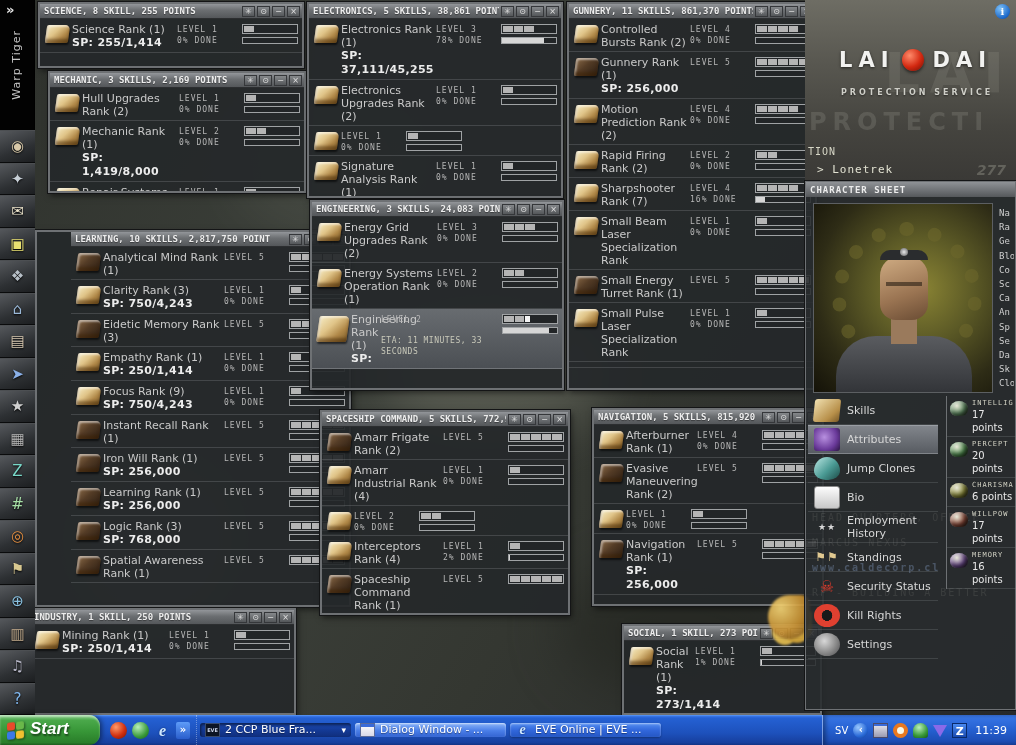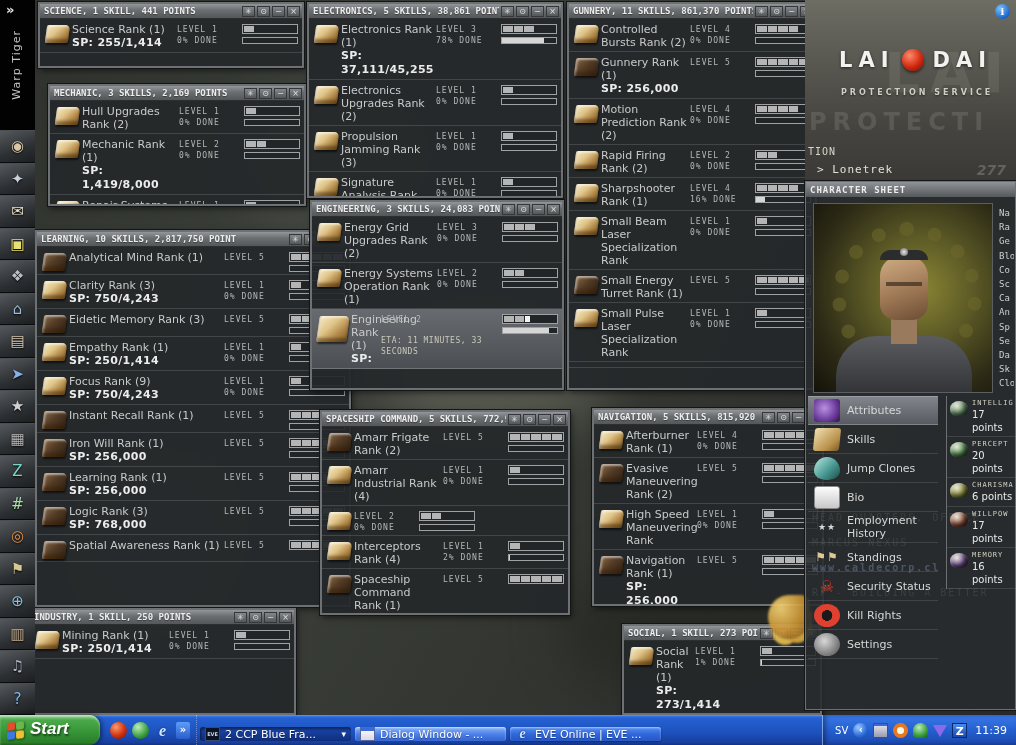--- a/index.html
+++ b/index.html
@@ -221,21 +221,21 @@
     <div id="corp-tagline">PROTECTION SERVICE</div>
     <div id="station-faint-word">PROTECTI</div>
     <div id="station-region">TION</div>
     <div id="station-location">&gt; Lonetrek</div>
     <div id="station-num">277</div>
   </div>
 
   <div id="windows-root">
       <div class="skill-window" style="left: 38px; top: 2px; width: 266px; height: 66px;">
         <div class="win-title">
-          <span class="t">SCIENCE, 1 SKILL, 441 POINTS</span>
+          <span class="t">SCIENCE, 8 SKILL, 255 POINTS</span>
           <span class="win-btn">✳</span>
           <span class="win-btn">⊙</span>
           <span class="win-btn">−</span>
           <span class="win-btn">×</span>
         </div>
         <div class="win-body">
           <div class="skill-row">
             <div class="book"></div>
             <div class="s-namecol">
               <div class="s-name">Science Rank (1)</div>
@@ -253,21 +253,21 @@
                 <span class="seg"></span>
                 <span class="seg"></span>
               </div>
               <div class="mini-bar">
                 <div class="mini-fill" style="width: 0%;"></div>
               </div>
             </div>
           </div>
         </div>
       </div>
-      <div class="skill-window" style="left: 48px; top: 84px; width: 258px; height: 122px;">
+      <div class="skill-window" style="left: 48px; top: 71px; width: 258px; height: 122px;">
         <div class="win-title">
           <span class="t">MECHANIC, 3 SKILLS, 2,169 POINTS</span>
           <span class="win-btn">✳</span>
           <span class="win-btn">⊙</span>
           <span class="win-btn">−</span>
           <span class="win-btn">×</span>
         </div>
         <div class="win-body">
           <div class="skill-row">
             <div class="book"></div>
@@ -331,21 +331,21 @@
                 <span class="seg"></span>
                 <span class="seg"></span>
               </div>
               <div class="mini-bar">
                 <div class="mini-fill" style="width: 0%;"></div>
               </div>
             </div>
           </div>
         </div>
       </div>
-      <div class="skill-window" style="left: 35px; top: 230px; width: 316px; height: 377px;">
+      <div class="skill-window" style="left: 35px; top: 230px; width: 316px; height: 377px; padding-left: 34px;">
         <div class="win-title">
           <span class="t">LEARNING, 10 SKILLS, 2,817,750 POINT</span>
           <span class="win-btn">✳</span>
           <span class="win-btn">⊙</span>
           <span class="win-btn">−</span>
           <span class="win-btn">×</span>
         </div>
         <div class="win-body">
           <div class="skill-row">
             <div class="book dark"></div>
@@ -648,23 +648,20 @@
                 <span class="seg"></span>
                 <span class="seg"></span>
               </div>
               <div class="mini-bar">
                 <div class="mini-fill" style="width: 0%;"></div>
               </div>
             </div>
           </div>
           <div class="skill-row">
             <div class="book"></div>
-            <div class="s-namecol">
-              <div class="s-name">Propulsion Jamming Rank (3)</div>
-            </div>
             <div class="s-right">
               <div class="s-level">LEVEL 1</div>
               <div class="s-done">0% DONE</div>
             </div>
             <div class="s-bars">
               <div class="seg-bar">
                 <span class="seg f"></span>
                 <span class="seg"></span>
                 <span class="seg"></span>
                 <span class="seg"></span>
@@ -983,21 +980,21 @@
                 <span class="seg"></span>
               </div>
               <div class="mini-bar">
                 <div class="mini-fill" style="width: 0%;"></div>
               </div>
             </div>
           </div>
           <div class="skill-row">
             <div class="book"></div>
             <div class="s-namecol">
-              <div class="s-name">Sharpshooter Rank (1)</div>
+              <div class="s-name">Sharpshooter Rank (7)</div>
             </div>
             <div class="s-right">
               <div class="s-level">LEVEL 4</div>
               <div class="s-done">16% DONE</div>
             </div>
             <div class="s-bars">
               <div class="seg-bar">
                 <span class="seg f"></span>
                 <span class="seg f"></span>
                 <span class="seg f"></span>
@@ -1124,23 +1121,20 @@
                 <span class="seg f"></span>
                 <span class="seg f"></span>
               </div>
               <div class="mini-bar">
                 <div class="mini-fill" style="width: 0%;"></div>
               </div>
             </div>
           </div>
           <div class="skill-row">
             <div class="book"></div>
-            <div class="s-namecol">
-              <div class="s-name">High Speed Maneuvering Rank</div>
-            </div>
             <div class="s-right">
               <div class="s-level">LEVEL 1</div>
               <div class="s-done">0% DONE</div>
             </div>
             <div class="s-bars">
               <div class="seg-bar">
                 <span class="seg f"></span>
                 <span class="seg"></span>
                 <span class="seg"></span>
                 <span class="seg"></span>
@@ -1239,27 +1233,27 @@
         <div>Sk</div>
         <div>Clo</div>
       </div>
     <div id="cs-bgtext">
         <div>HEAD QUARTERS, OFFICE</div>
         <div>MARCUS NEXUS</div>
         <div class="linkish">www.caldecorp.cl</div>
         <div>RP - BUILDING A BETTER</div>
       </div>
     <div id="cs-menu">
+        <div class="menu-item">
+          <div class="cs-icon skillbook-icon"></div>
+          <div class="menu-label">Skills</div>
+        </div>
         <div class="menu-item sel">
           <div class="cs-icon attributes-icon"></div>
           <div class="menu-label">Attributes</div>
-        </div>
-        <div class="menu-item">
-          <div class="cs-icon skillbook-icon"></div>
-          <div class="menu-label">Skills</div>
         </div>
         <div class="menu-item">
           <div class="cs-icon jump-clone-pod-icon"></div>
           <div class="menu-label">Jump Clones</div>
         </div>
         <div class="menu-item">
           <div class="cs-icon bio-card-icon"></div>
           <div class="menu-label">Bio</div>
         </div>
         <div class="menu-item">
@@ -1394,21 +1388,21 @@
           <i style="background:#f0c030;"></i>
       </span>
       <span id="start-label">Start</span>
     </div>
     <div id="quick-launch">
         <div class="ql-icon ql-eve"></div>
         <div class="ql-icon ql-msgr"></div>
         <div class="ql-icon ql-ie"></div>
         <div class="ql-icon ql-more">»</div>
       </div>
-    <div id="task-buttons" style="display:flex;align-items:flex-end;">
+    <div id="task-buttons" style="display:flex;align-items:center;">
         <div class="task-btn pressed">
           <span class="tb-icon eve-icon"></span>
           <span class="tb-label">2 CCP Blue Fra...</span>
           <span class="tb-caret">▾</span>
         </div>
         <div class="task-btn active">
           <span class="tb-icon dialog-icon"></span>
           <span class="tb-label">Dialog Window - ...</span>
         </div>
         <div class="task-btn normal">

